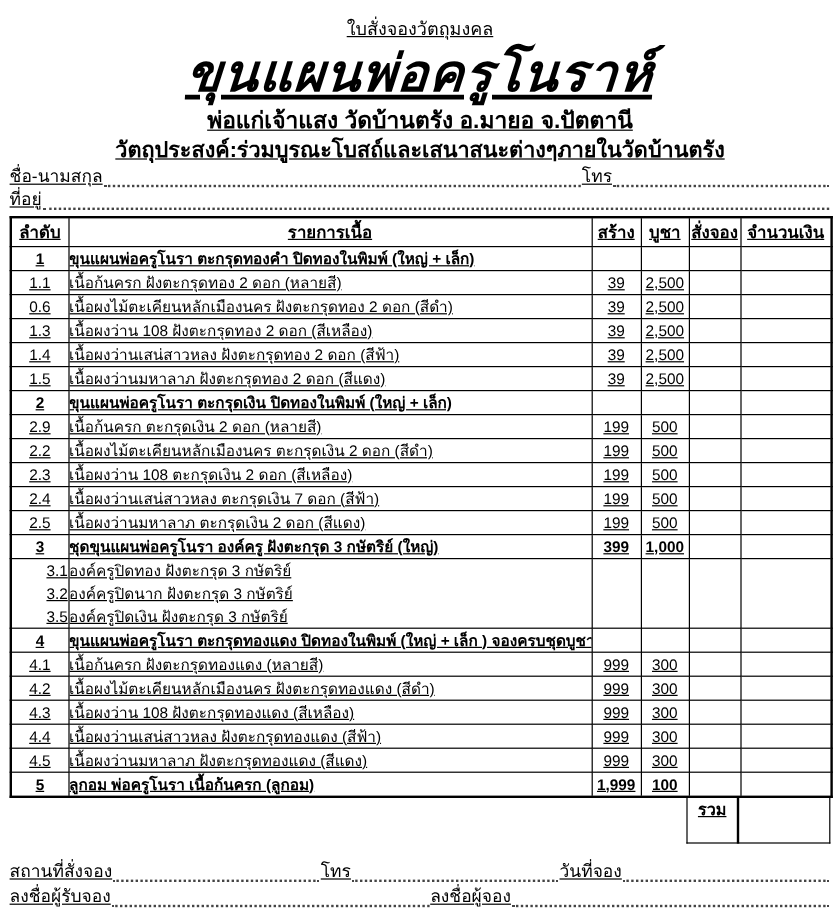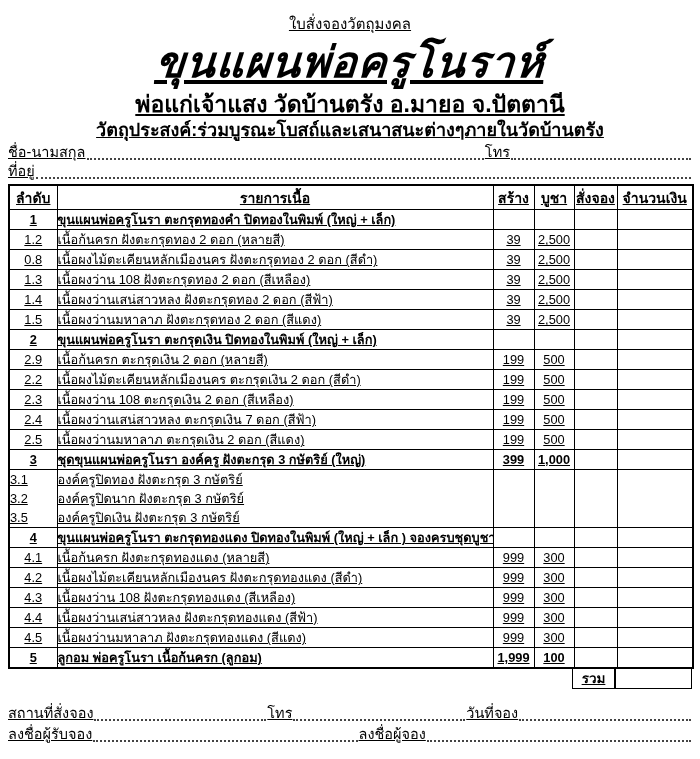--- a/index.html
+++ b/index.html
@@ -10,21 +10,21 @@
   }
   .page { padding:6px 8px 0 8px;text-decoration:underline; }
 
   .form-label { text-align:center; font-size:15px; margin-top:6px; }
   .title {
     text-align:center; font-family:"DejaVu Serif", serif;
     font-style:italic; font-weight:bold; font-size:43px;
     line-height:1.05; margin:4px 0 6px 0; letter-spacing:1px;
     transform:skewX(-4deg);
   }
-  .subtitle { text-align:center; font-weight:bold; font-size:23px; line-height:1.15; }
+  .subtitle { text-align:center; font-weight:bold; font-size:19px; line-height:1.15; }
   .purpose  { text-align:center; font-weight:bold; font-size:18px; line-height:1.2; margin-top:2px; }
 
   .field-row { display:flex; align-items:flex-end; font-size:14.5px; margin-top:3px; line-height:16px; }
   .flabel { white-space:nowrap; }
   .dots { flex:1 1 auto; border-bottom:2px dotted #444; height:14px; margin:0 1px; }
   .dots-phone { flex:0 0 180px; }
 
   table.order {
     width:684px; border-collapse:collapse; table-layout:fixed;
     margin-top:5px; font-size:12.8px;
@@ -32,25 +32,25 @@
   }
   table.order th, table.order td { border:1px solid #000; padding:0; overflow:hidden; }
   table.order th { height:23px; font-size:14px; font-weight:bold; }
   table.order td { height:19px; line-height:19px; white-space:nowrap; }
   td.c-num   { text-align:center; }
   td.c-desc  { padding-left:4px; }
   td.c-made, td.c-price { text-align:center; }
   tr.section td { font-weight:bold; }
   tr.group td { vertical-align:top; height:57px; }
   tr.group .gl { line-height:19px; height:19px; }
-  tr.group td.c-num .gl { text-align:left; }
+  tr.group td.c-num .gl { text-align:right; }
 
   .total-bar { display:flex; justify-content:flex-end; width:684px; }
   .total-cell {
-    border:1.5px solid #000; border-top:none; height:20px;
+    border:1.5px solid #000; border-top:none; height:38px;
     line-height:20px; box-sizing:border-box;
   }
   .total-label { width:43px; text-align:center; font-weight:bold; font-size:13.5px; }
   .total-amount { width:77px; }
 
   .footer { margin-top:16px; }
   .footer .field-row { margin-top:5px; }
 </style>
 </head>
 <body>
@@ -95,29 +95,29 @@
     <tbody>
         <tr class="section">
           <td class="c-num">1</td>
           <td class="c-desc">ขุนแผนพ่อครูโนรา ตะกรุดทองคำ ปิดทองในพิมพ์ (ใหญ่ + เล็ก)</td>
           <td class="c-made"></td>
           <td class="c-price"></td>
           <td class="c-order"></td>
           <td class="c-amount"></td>
         </tr>
         <tr>
-          <td class="c-num">1.2</td>
+          <td class="c-num">1.1</td>
           <td class="c-desc">เนื้อก้นครก ฝังตะกรุดทอง 2 ดอก (หลายสี)</td>
           <td class="c-made">39</td>
           <td class="c-price">2,500</td>
           <td class="c-order"></td>
           <td class="c-amount"></td>
         </tr>
         <tr>
-          <td class="c-num">0.8</td>
+          <td class="c-num">0.6</td>
           <td class="c-desc">เนื้อผงไม้ตะเคียนหลักเมืองนคร ฝังตะกรุดทอง 2 ดอก (สีดำ)</td>
           <td class="c-made">39</td>
           <td class="c-price">2,500</td>
           <td class="c-order"></td>
           <td class="c-amount"></td>
         </tr>
         <tr>
           <td class="c-num">1.3</td>
           <td class="c-desc">เนื้อผงว่าน 108   ฝังตะกรุดทอง 2 ดอก (สีเหลือง)</td>
           <td class="c-made">39</td>

